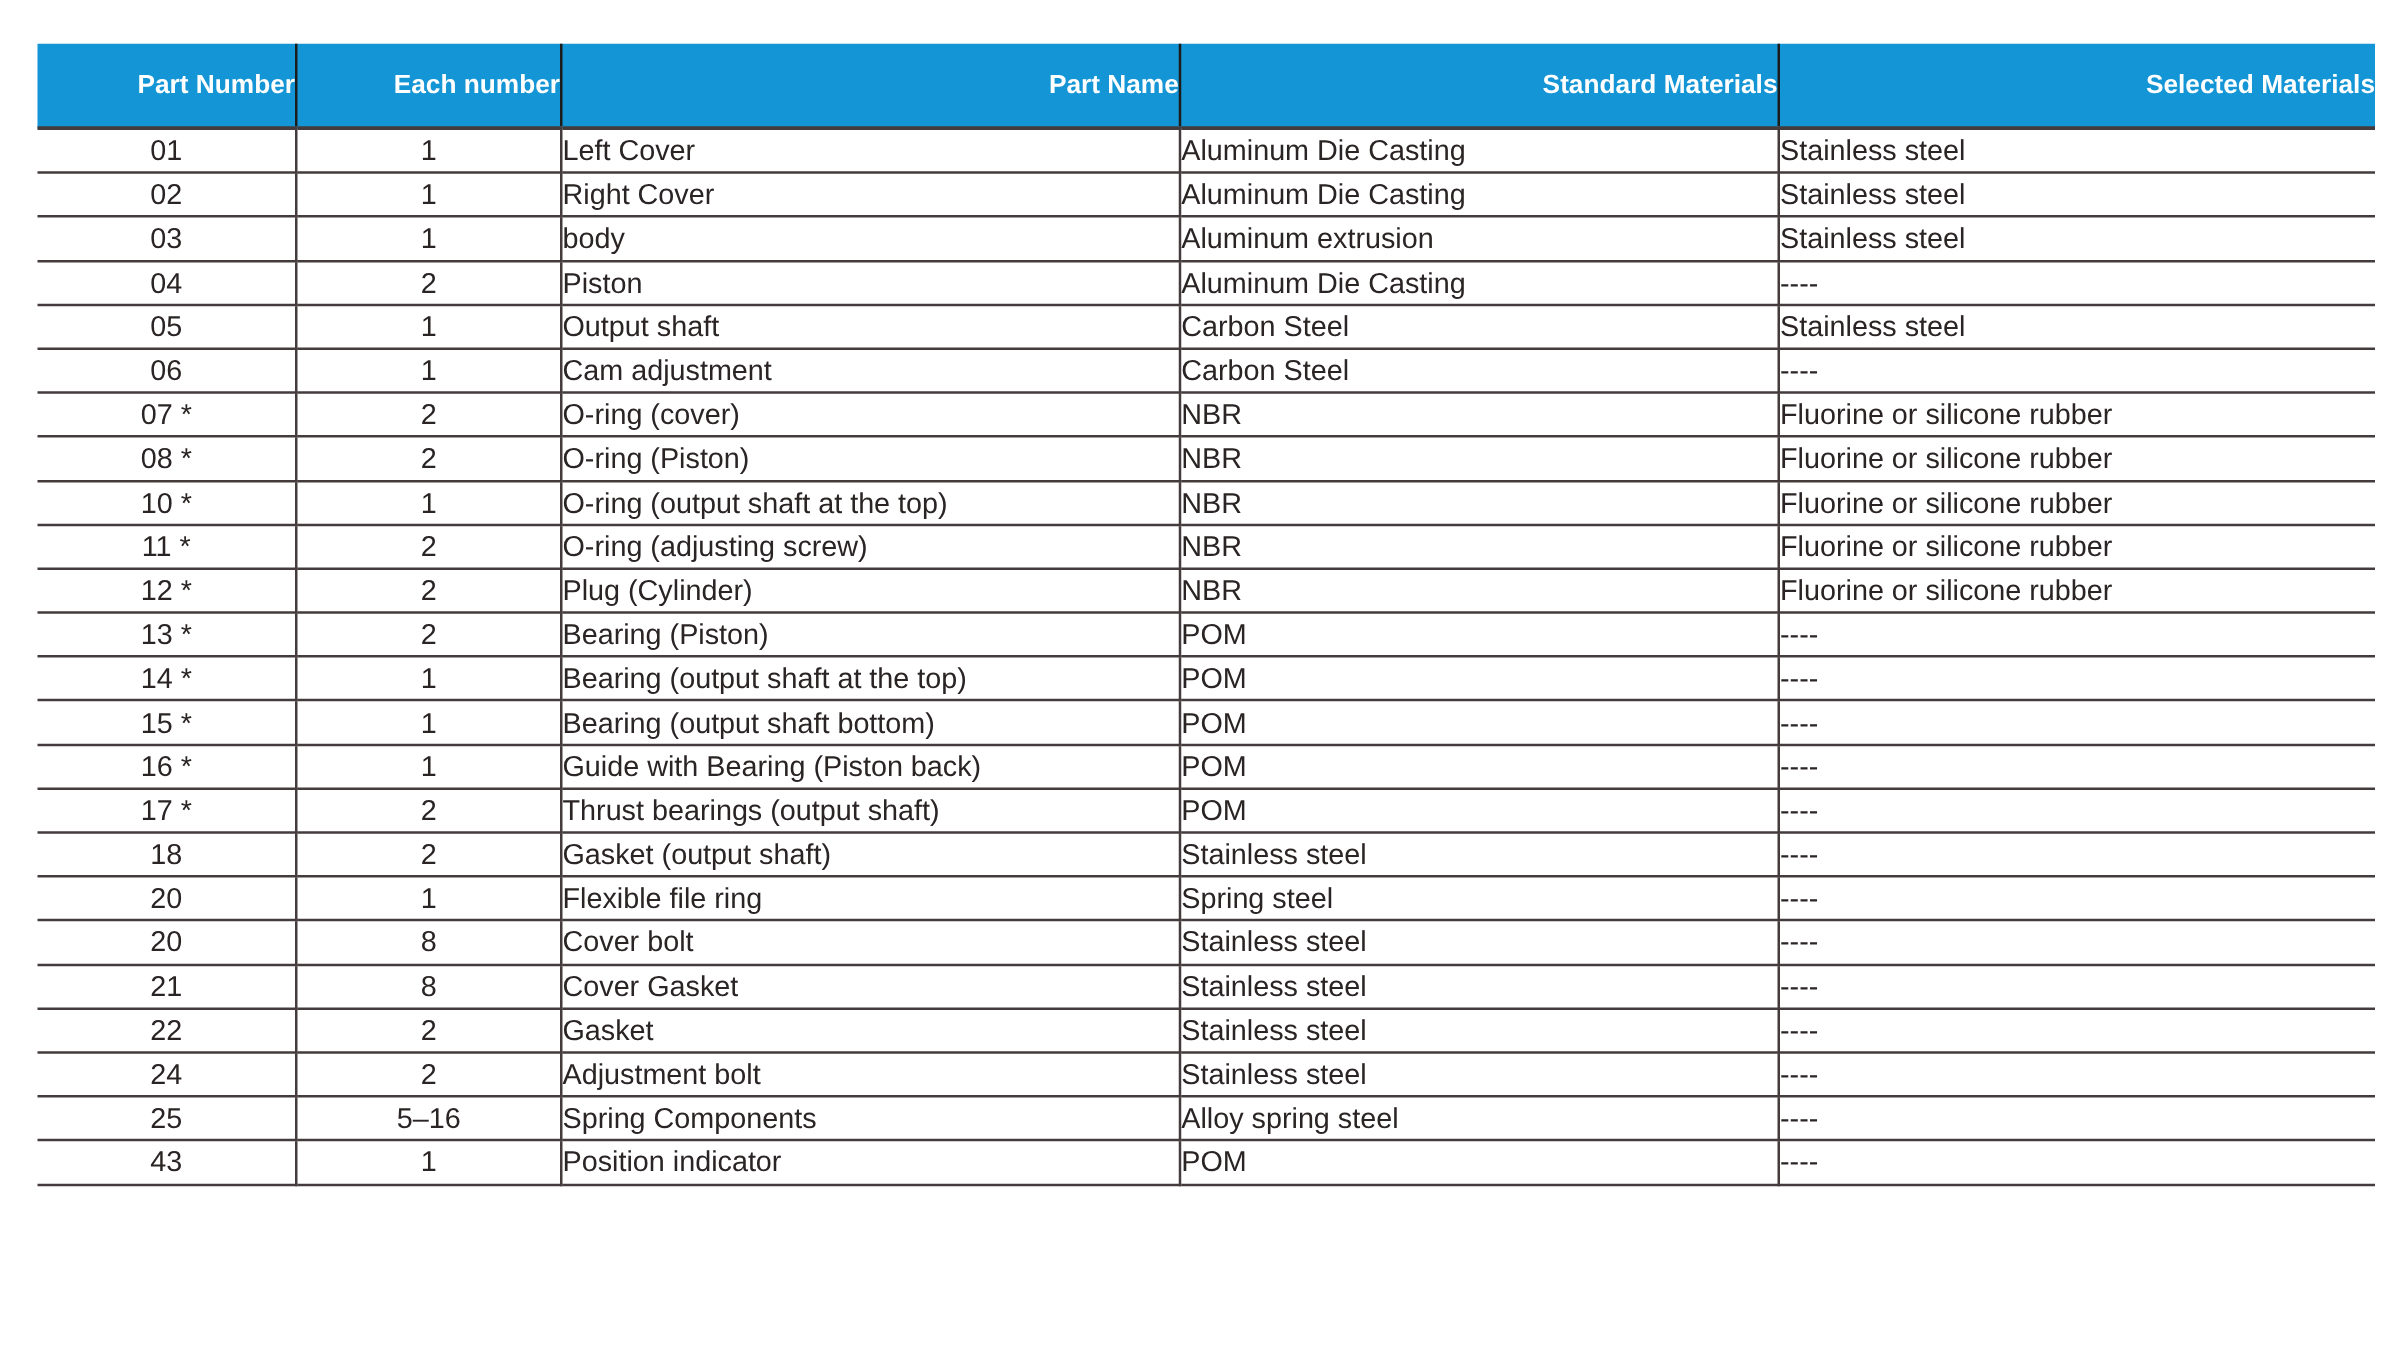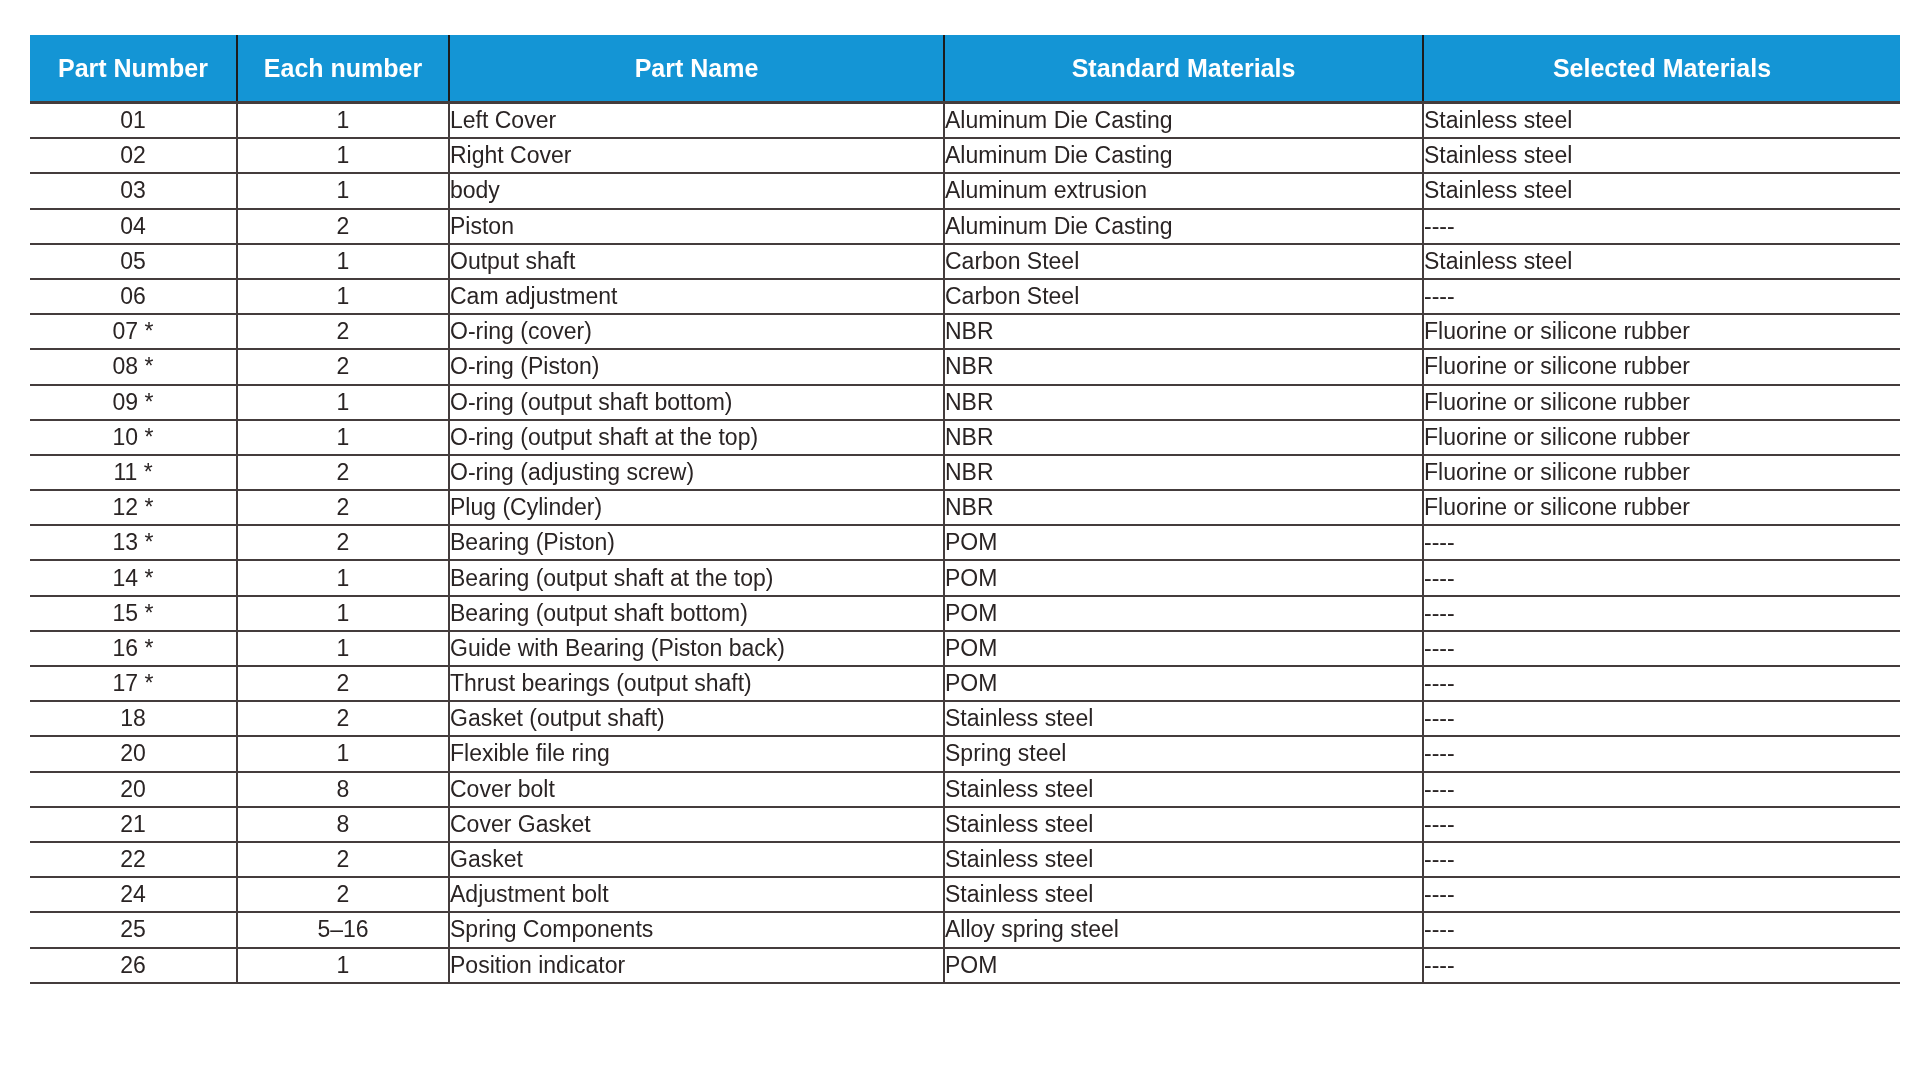--- a/index.html
+++ b/index.html
@@ -19,23 +19,23 @@
     position: absolute;
     left: 30px;
     top: 35px;
     width: 1870px;
     border-collapse: collapse;
     table-layout: fixed;
   }
   table.parts th {
     background: var(--header-bg, #1495d5);
     color: var(--header-text, #ffffff);
-    font-size: 25px;
+    font-size: 21px;
     font-weight: bold;
-    text-align: center;
+    text-align: right;
     height: 66px;
     border-right: 2px solid #1c1c1c;
     border-bottom: 3px solid var(--line, #443c3c);
     padding: 0;
   }
   table.parts th:last-child {
     border-right: none;
   }
   table.parts td {
     font-size: 23px;
@@ -129,27 +129,20 @@
           <td class="c-selected_materials">Fluorine or silicone rubber</td>
         </tr>
         <tr>
           <td class="c-part_number">08 *</td>
           <td class="c-each_number">2</td>
           <td class="c-part_name">O-ring (Piston)</td>
           <td class="c-standard_materials">NBR</td>
           <td class="c-selected_materials">Fluorine or silicone rubber</td>
         </tr>
         <tr>
-          <td class="c-part_number">09 *</td>
-          <td class="c-each_number">1</td>
-          <td class="c-part_name">O-ring (output shaft bottom)</td>
-          <td class="c-standard_materials">NBR</td>
-          <td class="c-selected_materials">Fluorine or silicone rubber</td>
-        </tr>
-        <tr>
           <td class="c-part_number">10 *</td>
           <td class="c-each_number">1</td>
           <td class="c-part_name">O-ring (output shaft at the top)</td>
           <td class="c-standard_materials">NBR</td>
           <td class="c-selected_materials">Fluorine or silicone rubber</td>
         </tr>
         <tr>
           <td class="c-part_number">11 *</td>
           <td class="c-each_number">2</td>
           <td class="c-part_name">O-ring (adjusting screw)</td>
@@ -241,21 +234,21 @@
           <td class="c-selected_materials">----</td>
         </tr>
         <tr>
           <td class="c-part_number">25</td>
           <td class="c-each_number">5–16</td>
           <td class="c-part_name">Spring Components</td>
           <td class="c-standard_materials">Alloy spring steel</td>
           <td class="c-selected_materials">----</td>
         </tr>
         <tr>
-          <td class="c-part_number">26</td>
+          <td class="c-part_number">43</td>
           <td class="c-each_number">1</td>
           <td class="c-part_name">Position indicator</td>
           <td class="c-standard_materials">POM</td>
           <td class="c-selected_materials">----</td>
         </tr>
       </tbody>
   </table>
 </div>
 
 </body></html>

